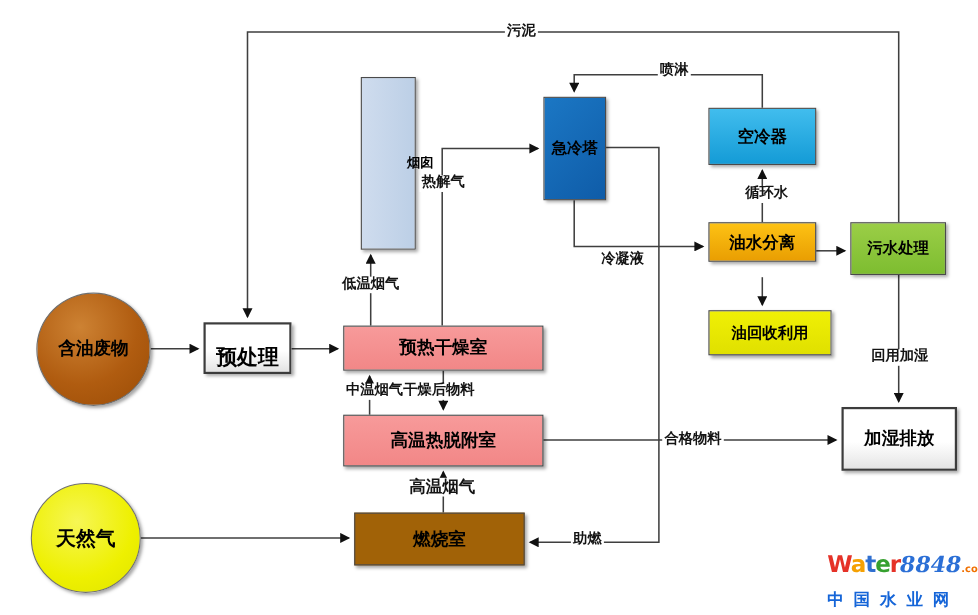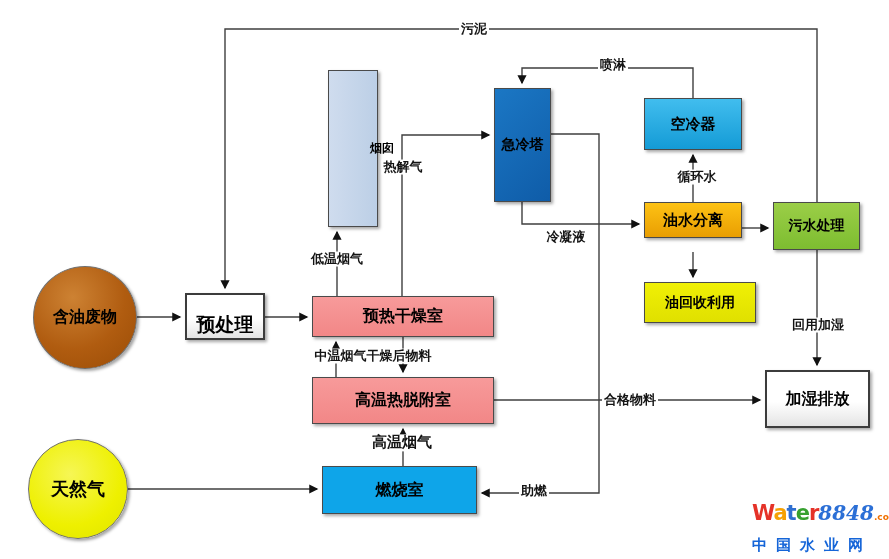--- a/index.html
+++ b/index.html
@@ -16,21 +16,21 @@
     font-weight:700; color:#000; text-align:center; box-sizing:border-box;
     white-space:nowrap;
   }
   .circle { border-radius:50%; border:1px solid #707070; }
   .oily   { background:radial-gradient(circle at 38% 30%, #cd8233, #b05c10 55%, #9a4c06); font-size:16px; }
   .gas    { background:radial-gradient(circle at 42% 35%, #f6f655, #eef000 60%, #dfe300); font-size:18px; }
   .whitebox { background:linear-gradient(#ffffff 55%, #efefef 82%, #e3e3e3); border:2px solid #3c3c3c; }
   .pre     { font-size:19px; }
   .hdis    { font-size:16px; }
   .pink   { background:linear-gradient(#f79a9a, #f28787); font-size:16px; }
-  .redbox { background:#0ea5e9; font-size:16px; }
+  .redbox { background:#a16207; font-size:16px; }
   .quench { background:linear-gradient(135deg, #1b77c4, #0f5ca8); font-size:14px; }
   .cyanbox   { background:linear-gradient(#41bdee, #149bd6); font-size:15px; }
   .orangebox { background:linear-gradient(#fdc214, #e99e02); font-size:15px; }
   .yellowbox { background:linear-gradient(#f0f005, #e0e000); font-size:14px; }
   .greenbox  { background:linear-gradient(#9bce47, #7dbd30); font-size:14px; }
   .chimney   { background:linear-gradient(90deg, #cfdcee, #bccfe6); font-weight:700;padding-left:48px; }
   .chimney span { display:block; width:14px; word-break:break-all; font-size:12px; line-height:1.55; }
 
   .elabel {
     position:absolute; transform:translate(-50%,-50%);
@@ -98,21 +98,21 @@
   </div>
 
   <div class="node pink" style="left:312px; top:377px; width:182px; height:47px;">
     <span>高温热脱附室</span>
   </div>
 
   <div class="node redbox" style="left:322px; top:466px; width:155px; height:48px;">
     <span>燃烧室</span>
   </div>
 
-  <div class="node quench" style="left:494px; top:88px; width:57px; height:114px;">
+  <div class="node quench" style="left:494px; top:88px; width:57px; height:94px;">
     <span>急冷塔</span>
   </div>
 
   <div class="node cyanbox" style="left:644px; top:98px; width:98px; height:52px;">
     <span>空冷器</span>
   </div>
 
   <div class="node orangebox" style="left:644px; top:202px; width:98px; height:36px;">
     <span>油水分离</span>
   </div>

